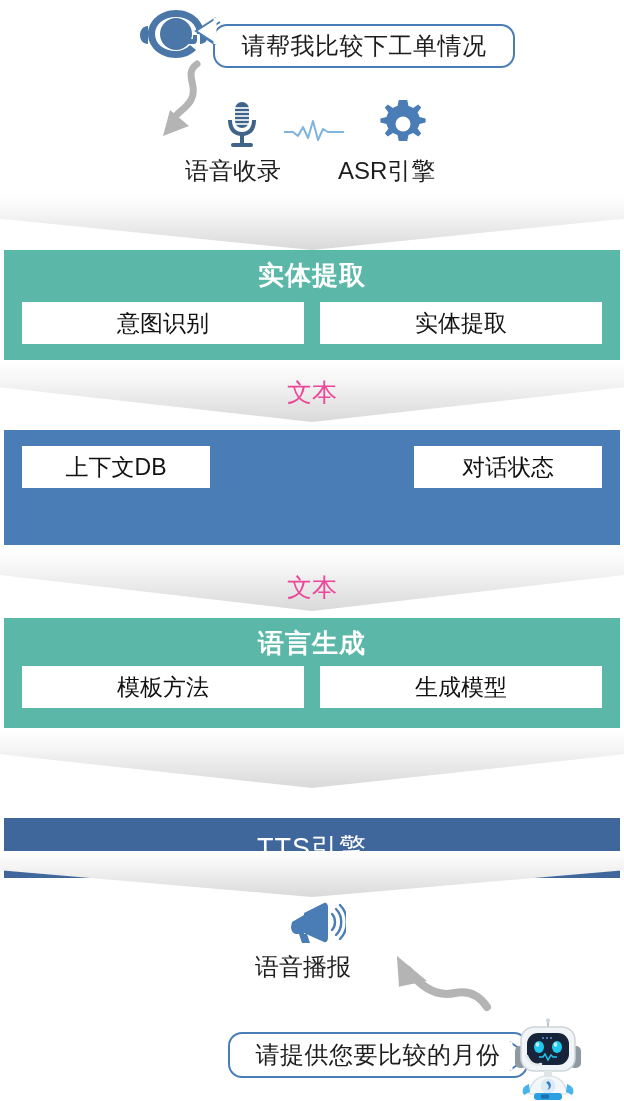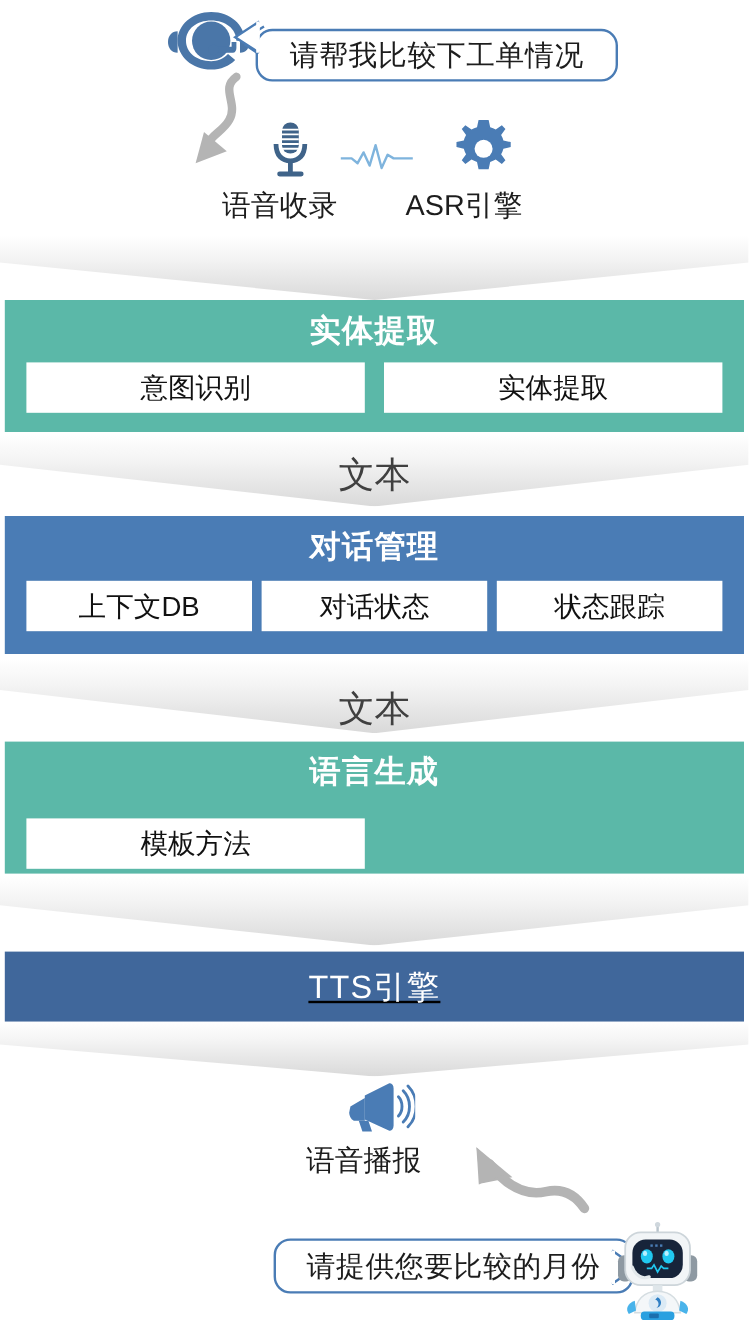--- a/index.html
+++ b/index.html
@@ -82,25 +82,25 @@
   #stage-nlu .sub-row{margin-top:14px;}
   #stage-nlu .sub-box{width:282px;}
 
   #stage-dm{top:430px;height:115px;}
   #stage-dm .stage-title{padding-top:12px;}
   #stage-dm .sub-row{margin-top:16px;}
   #stage-dm .sub-box{width:188px;}
 
   #stage-nlg{top:618px;height:110px;}
   #stage-nlg .stage-title{padding-top:12px;}
-  #stage-nlg .sub-row{margin-top:26px;}
+  #stage-nlg .sub-row{margin-top:10px;}
   #stage-nlg .sub-box{width:282px;}
 
   #stage-tts{
-    top:793px;height:60px;
+    top:818px;height:60px;
     display:flex;align-items:center;justify-content:center;text-decoration:underline;
   }
   #stage-tts .stage-title{font-weight:normal;font-size:27px;}
 
   
   .chevron{
     position:absolute;
     left:0;
     width:624px;
     background:linear-gradient(to bottom,#ffffff 0%,#f4f4f4 35%,#d9d9d9 100%);
@@ -110,22 +110,22 @@
   #chev-1{top:196px;height:54px;}
   #chev-2{top:362px;height:60px;}
   #chev-3{top:549px;height:62px;}
   #chev-4{top:730px;height:58px;}
   #chev-5{top:851px;height:46px;}
 
   .chev-label{
     position:absolute;
     left:0;width:624px;
     text-align:center;
-    font-size:30px;
-    color:#404040;
+    font-size:25px;
+    color:#ec4899;
     z-index:3;
   }
   #chev-label-1{top:376px;}
   #chev-label-2{top:571px;}
 
   
   .icon-label{
     position:absolute;
     font-size:24px;
     color:#1d1d1d;
@@ -204,35 +204,34 @@
     <div class="sub-row">
       <div class="sub-box">意图识别</div>
       <div class="sub-box">实体提取</div>
     </div>
   </div>
 
   <div class="chevron" id="chev-2"></div>
   <div class="chev-label" id="chev-label-1">文本</div>
 
   <div class="stage blue" id="stage-dm">
-    <div class="stage-title">对话管理</div>
     <div class="sub-row">
       <div class="sub-box">上下文DB</div>
       <div class="sub-box">对话状态</div>
-      <div class="sub-box">状态跟踪</div>
     </div>
   </div>
 
   <div class="chevron" id="chev-3"></div>
   <div class="chev-label" id="chev-label-2">文本</div>
 
   <div class="stage green" id="stage-nlg">
     <div class="stage-title">语言生成</div>
     <div class="sub-row">
       <div class="sub-box">模板方法</div>
+      <div class="sub-box">生成模型</div>
     </div>
   </div>
 
   <div class="chevron" id="chev-4"></div>
 
   <div class="stage darkblue" id="stage-tts">
     <div class="stage-title">TTS引擎</div>
   </div>
 
   <div class="chevron" id="chev-5"></div>

